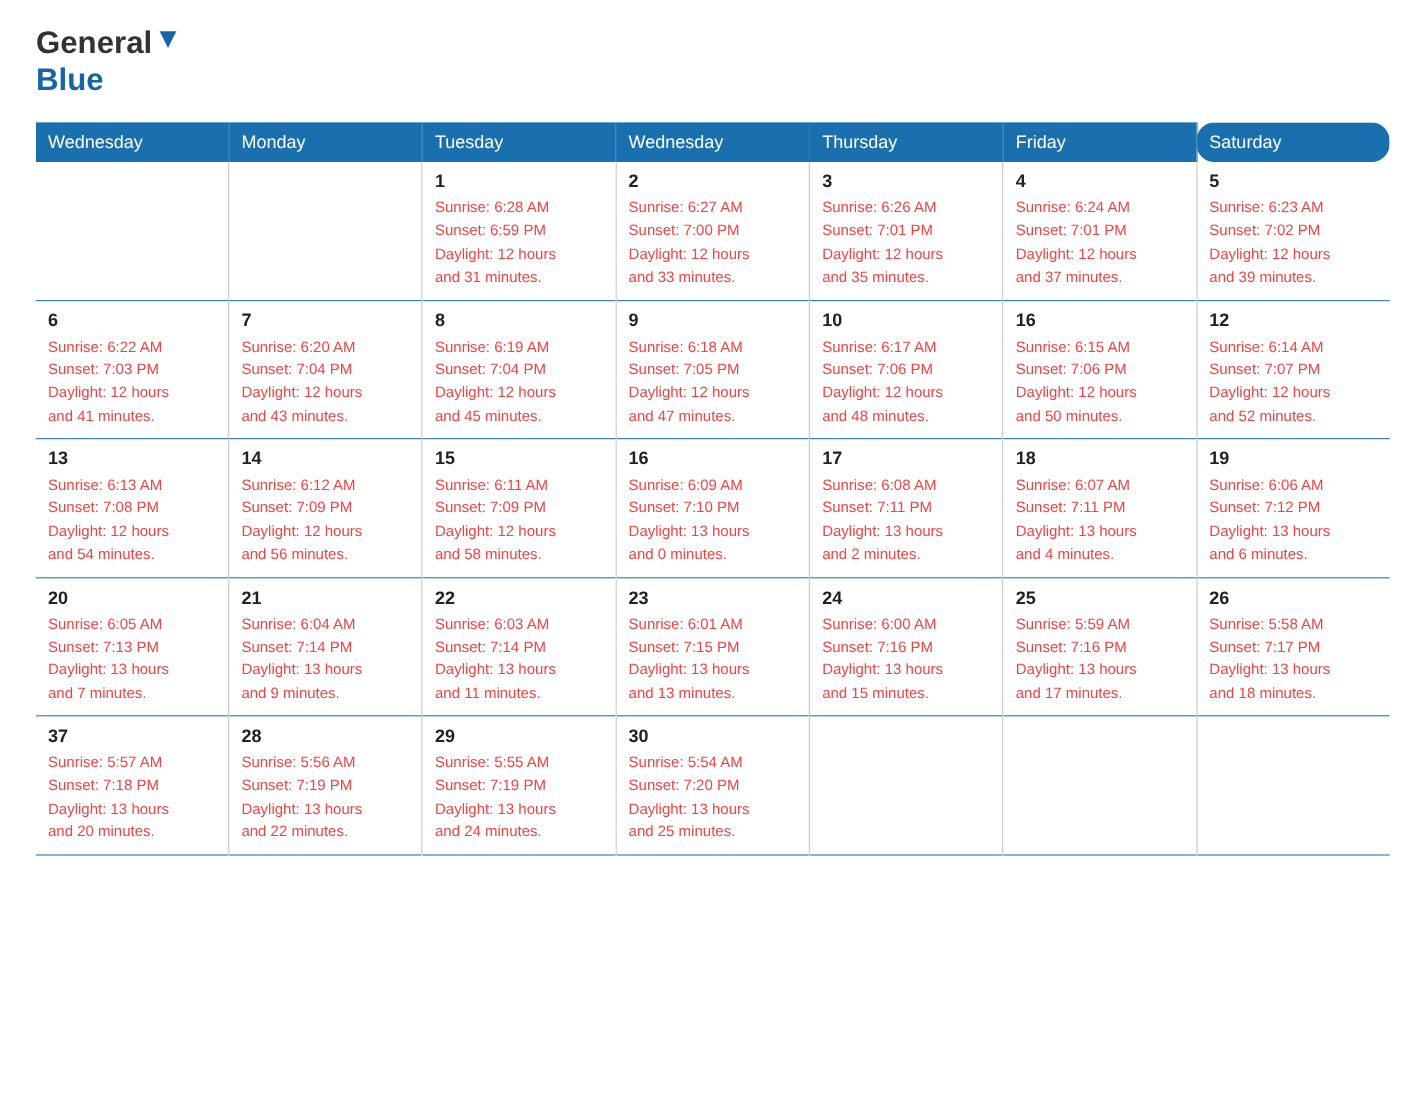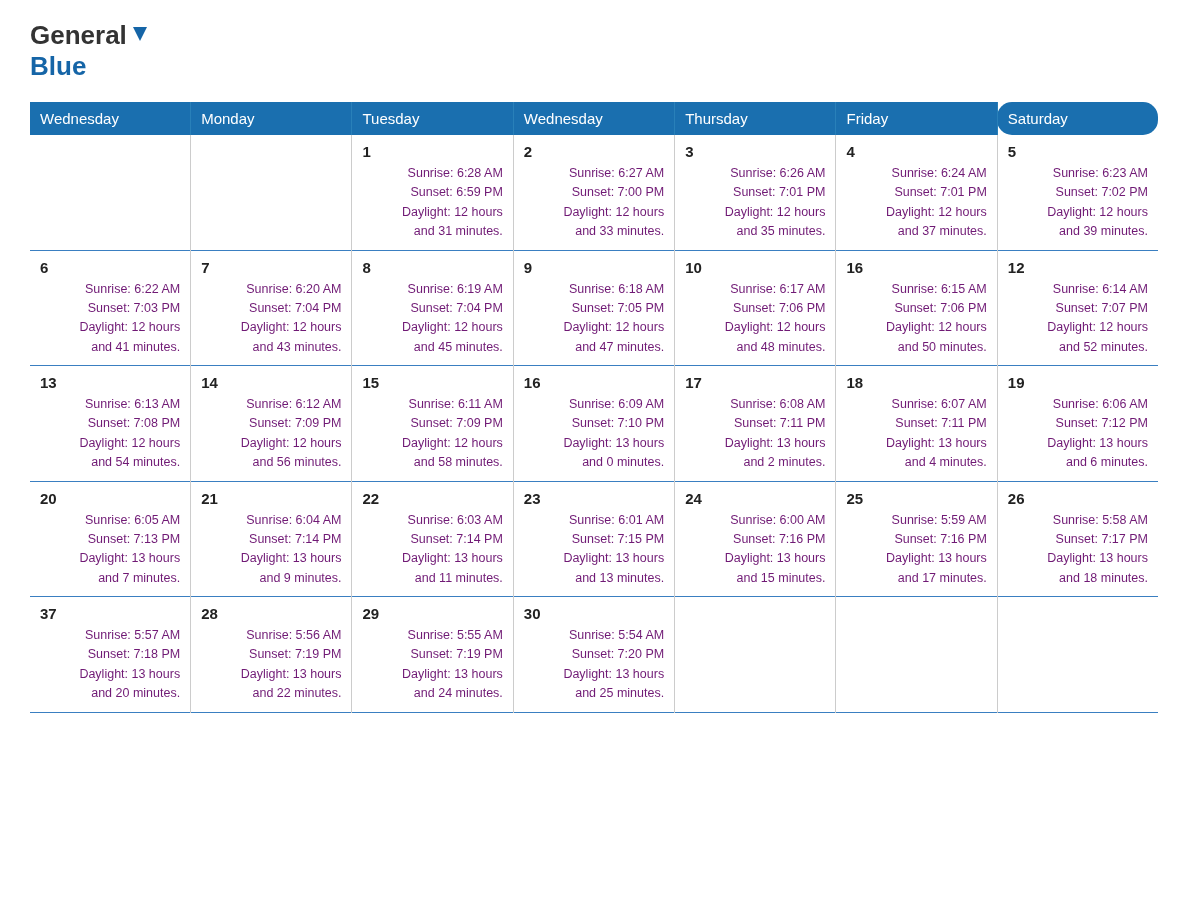--- a/index.html
+++ b/index.html
@@ -63,23 +63,22 @@
     tbody td:last-child { border-right: none; }
     .day-num {
       font-size: 15px;
       font-weight: bold;
       color: #222;
       display: block;
       margin-bottom: 4px;
     }
     .day-info {
       font-size: 12.5px;
-      color: #701a75;
+      color: #ef4444;
       line-height: 1.55;
-      text-align: right;
     }
     tbody tr:nth-child(odd) { background: #fff; }
     tbody tr:nth-child(even) { background: #fff; }
     .logo-img {
       display: flex;
       align-items: center;
       gap: 0;
     }
     .logo-text-general {
       font-size: 26px;

